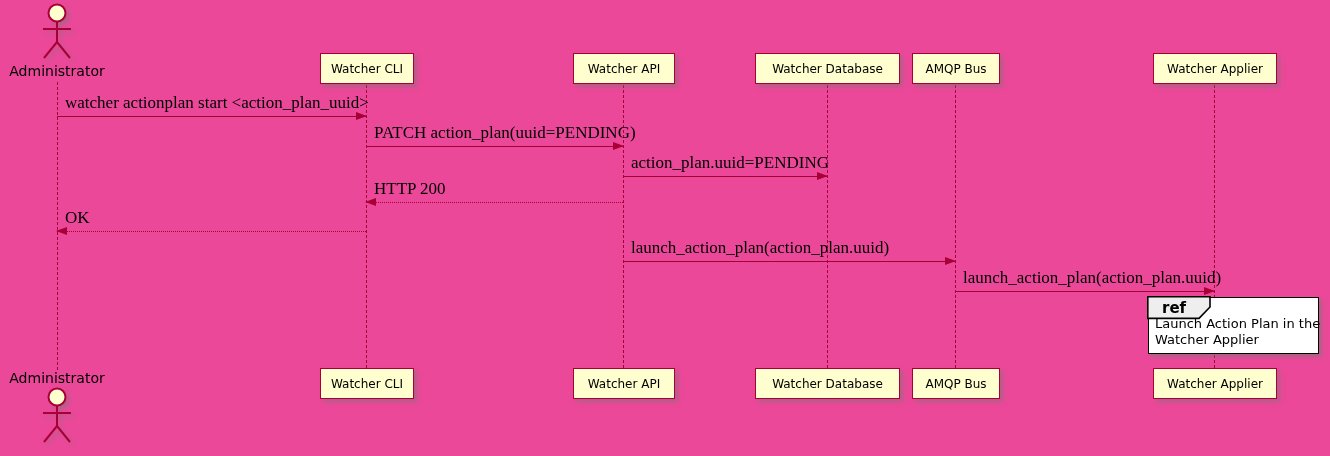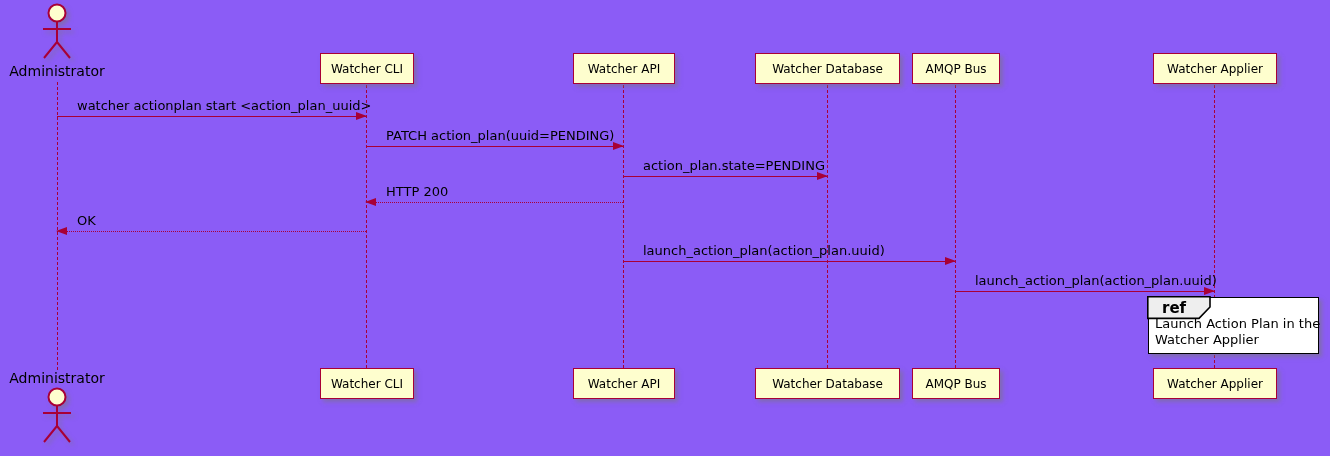--- a/index.html
+++ b/index.html
@@ -1,17 +1,17 @@
 <!DOCTYPE html>
 <html><head>
 <meta charset="utf-8">
 <style>
   html,body { margin:0; padding:0; background:#ffffff; }
   .canvas {
-    position:relative; width:1330px; height:456px; background:#8b5cf6;
+    position:relative; width:1330px; height:456px; background:#ec4899;
     font-family:"DejaVu Sans","Liberation Sans",sans-serif; color:#000;
     overflow:hidden;
   }
   .lifeline {
     position:absolute; top:85px; height:283px; width:0;
     border-left:1px dashed #A80036;
   }
   .pbox {
     position:absolute; height:29px; background:#FEFECE;
     border:1.5px solid #A80036; box-shadow:3px 3px 4px rgba(120,120,120,0.5);
@@ -19,21 +19,21 @@
     font-size:12px; white-space:nowrap; z-index:3;
   }
   .actor-label {
     position:absolute; text-align:center; font-size:14px; white-space:nowrap; z-index:3;
   }
   .actor-svg { position:absolute; z-index:3; filter:drop-shadow(3px 3px 2px rgba(120,120,120,0.5)); }
   .msg { position:absolute; height:0; z-index:2; }
   .msg-line-solid  { position:absolute; left:0; right:0; top:-1px; height:0; border-top:1.3px solid #A80036; }
   .msg-line-dotted { position:absolute; left:0; right:0; top:-1px; height:0; border-top:1.5px dotted #A80036; }
   .msg-label {
-    position:absolute; left:20px; bottom:4px; font-size:13px; white-space:nowrap;
+    position:absolute; left:8px; bottom:4px; font-size:17px; white-space:nowrap;font-family:Liberation Serif, serif;
   }
   .ah { position:absolute; width:0; height:0; border-style:solid; }
   .ah-r { right:-1px; top:-5.5px; border-width:4.5px 0 4.5px 11px; border-color:transparent transparent transparent #A80036; }
   .ah-l { left:-1px;  top:-5.5px; border-width:4.5px 11px 4.5px 0; border-color:transparent #A80036 transparent transparent; }
   .ref-box {
     position:absolute; left:1148px; top:297px; width:169px; height:55px;
     background:#ffffff; border:1.6px solid #000; z-index:4;
     box-shadow:3px 3px 4px rgba(120,120,120,0.55);
   }
   .ref-head-svg { position:absolute; left:-1.6px; top:-1.6px; }
@@ -75,21 +75,21 @@
     <div class="ah ah-r"></div>
   </div>
 
   <div class="msg" style="left:366px; top:147px; width:257px;">
     <div class="msg-label">PATCH action_plan(uuid=PENDING)</div>
     <div class="msg-line-solid"></div>
     <div class="ah ah-r"></div>
   </div>
 
   <div class="msg" style="left:623px; top:177px; width:204px;">
-    <div class="msg-label">action_plan.state=PENDING</div>
+    <div class="msg-label">action_plan.uuid=PENDING</div>
     <div class="msg-line-solid"></div>
     <div class="ah ah-r"></div>
   </div>
 
   <div class="msg" style="left:366px; top:203px; width:257px;">
     <div class="msg-label">HTTP 200</div>
     <div class="msg-line-dotted"></div>
     <div class="ah ah-l"></div>
   </div>
 

